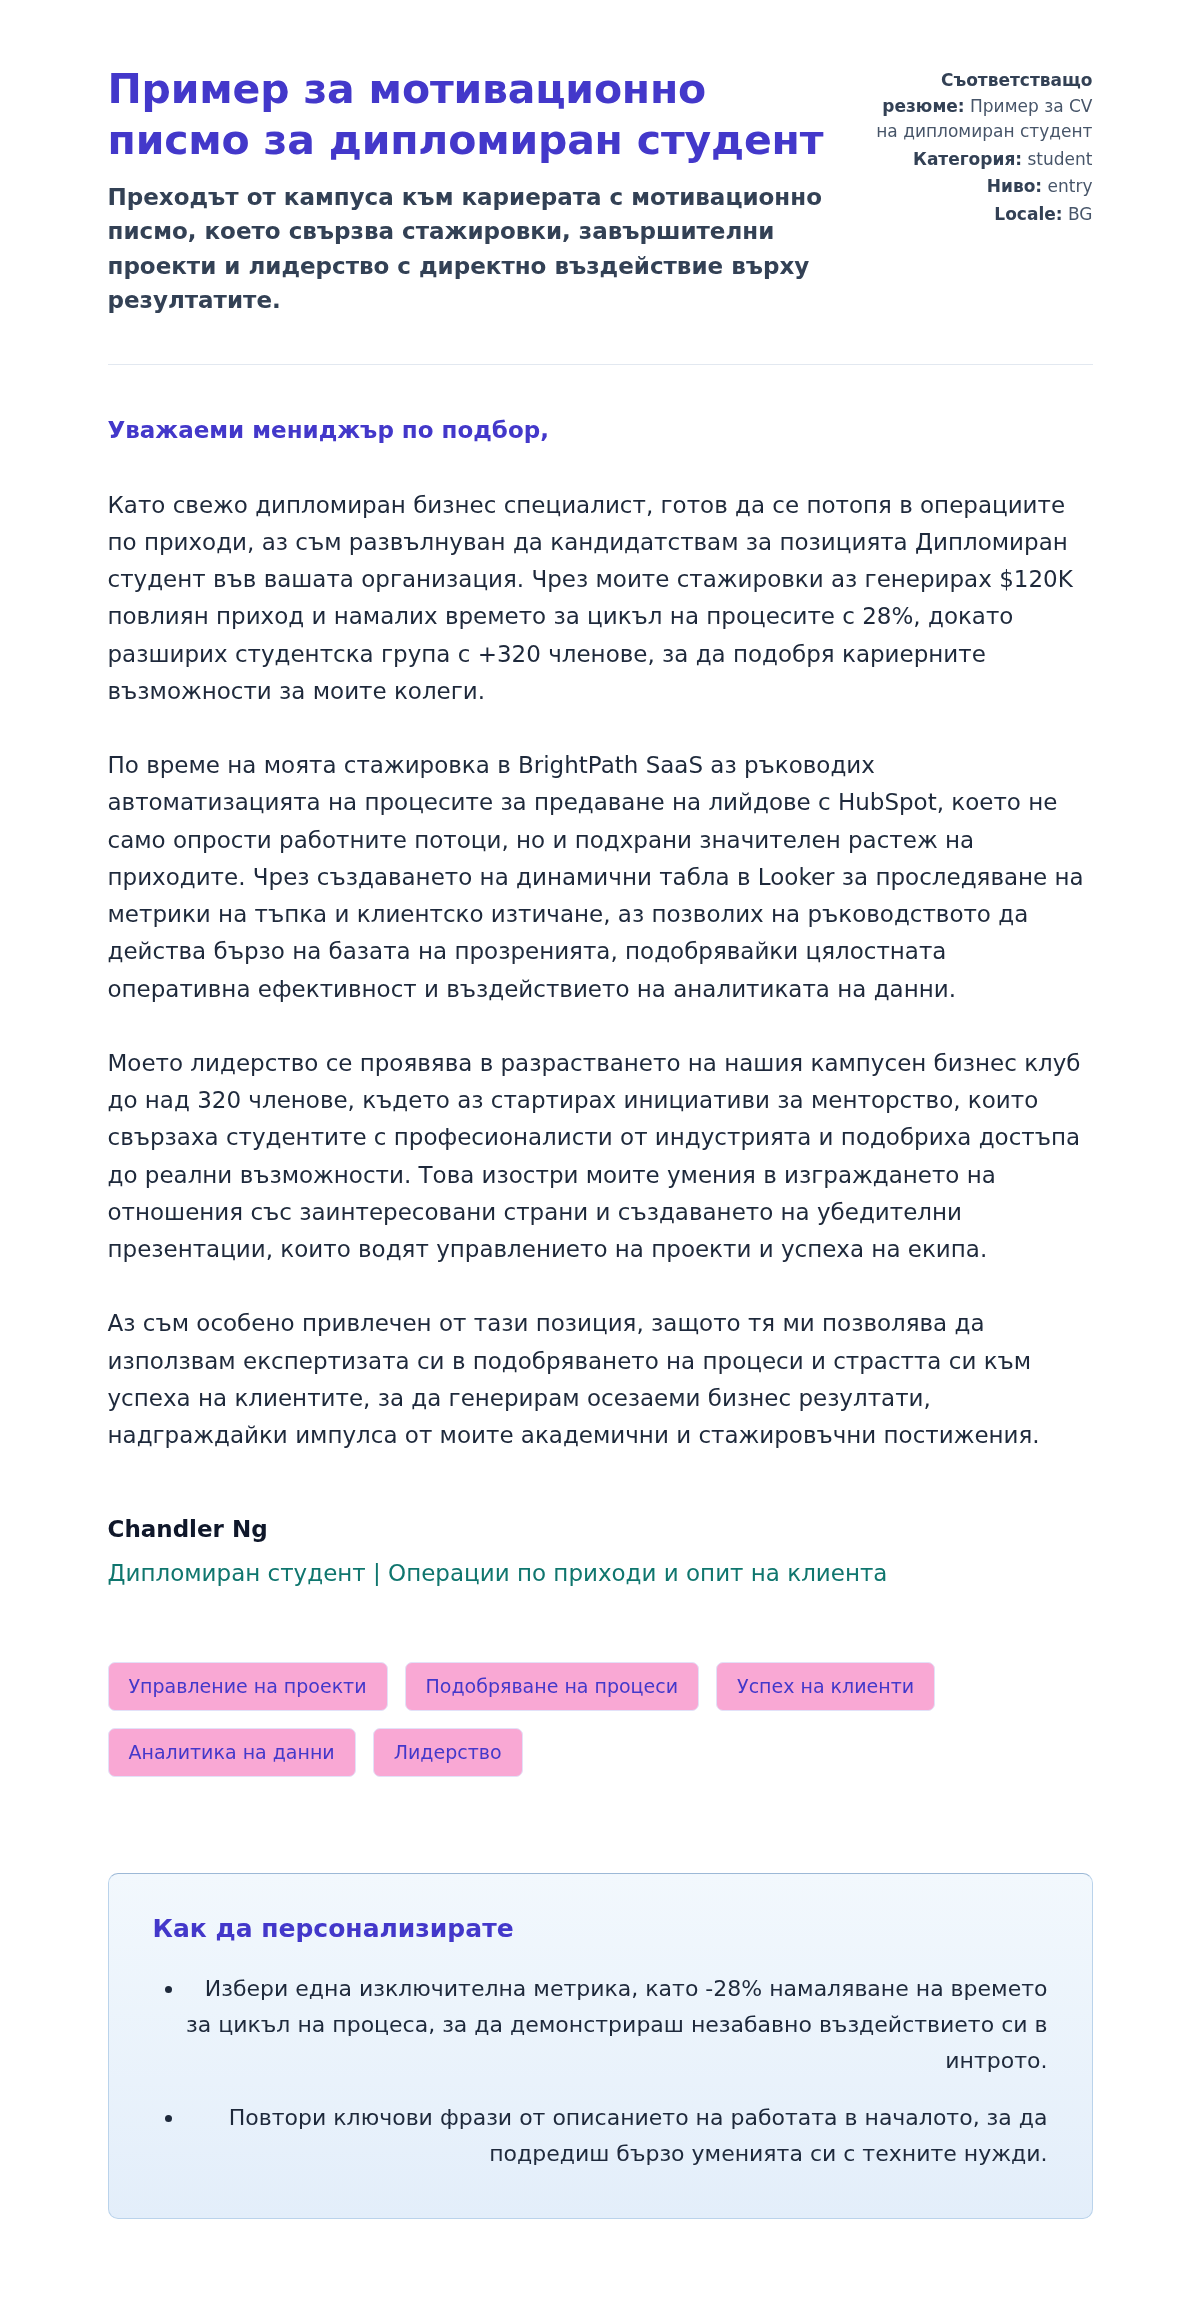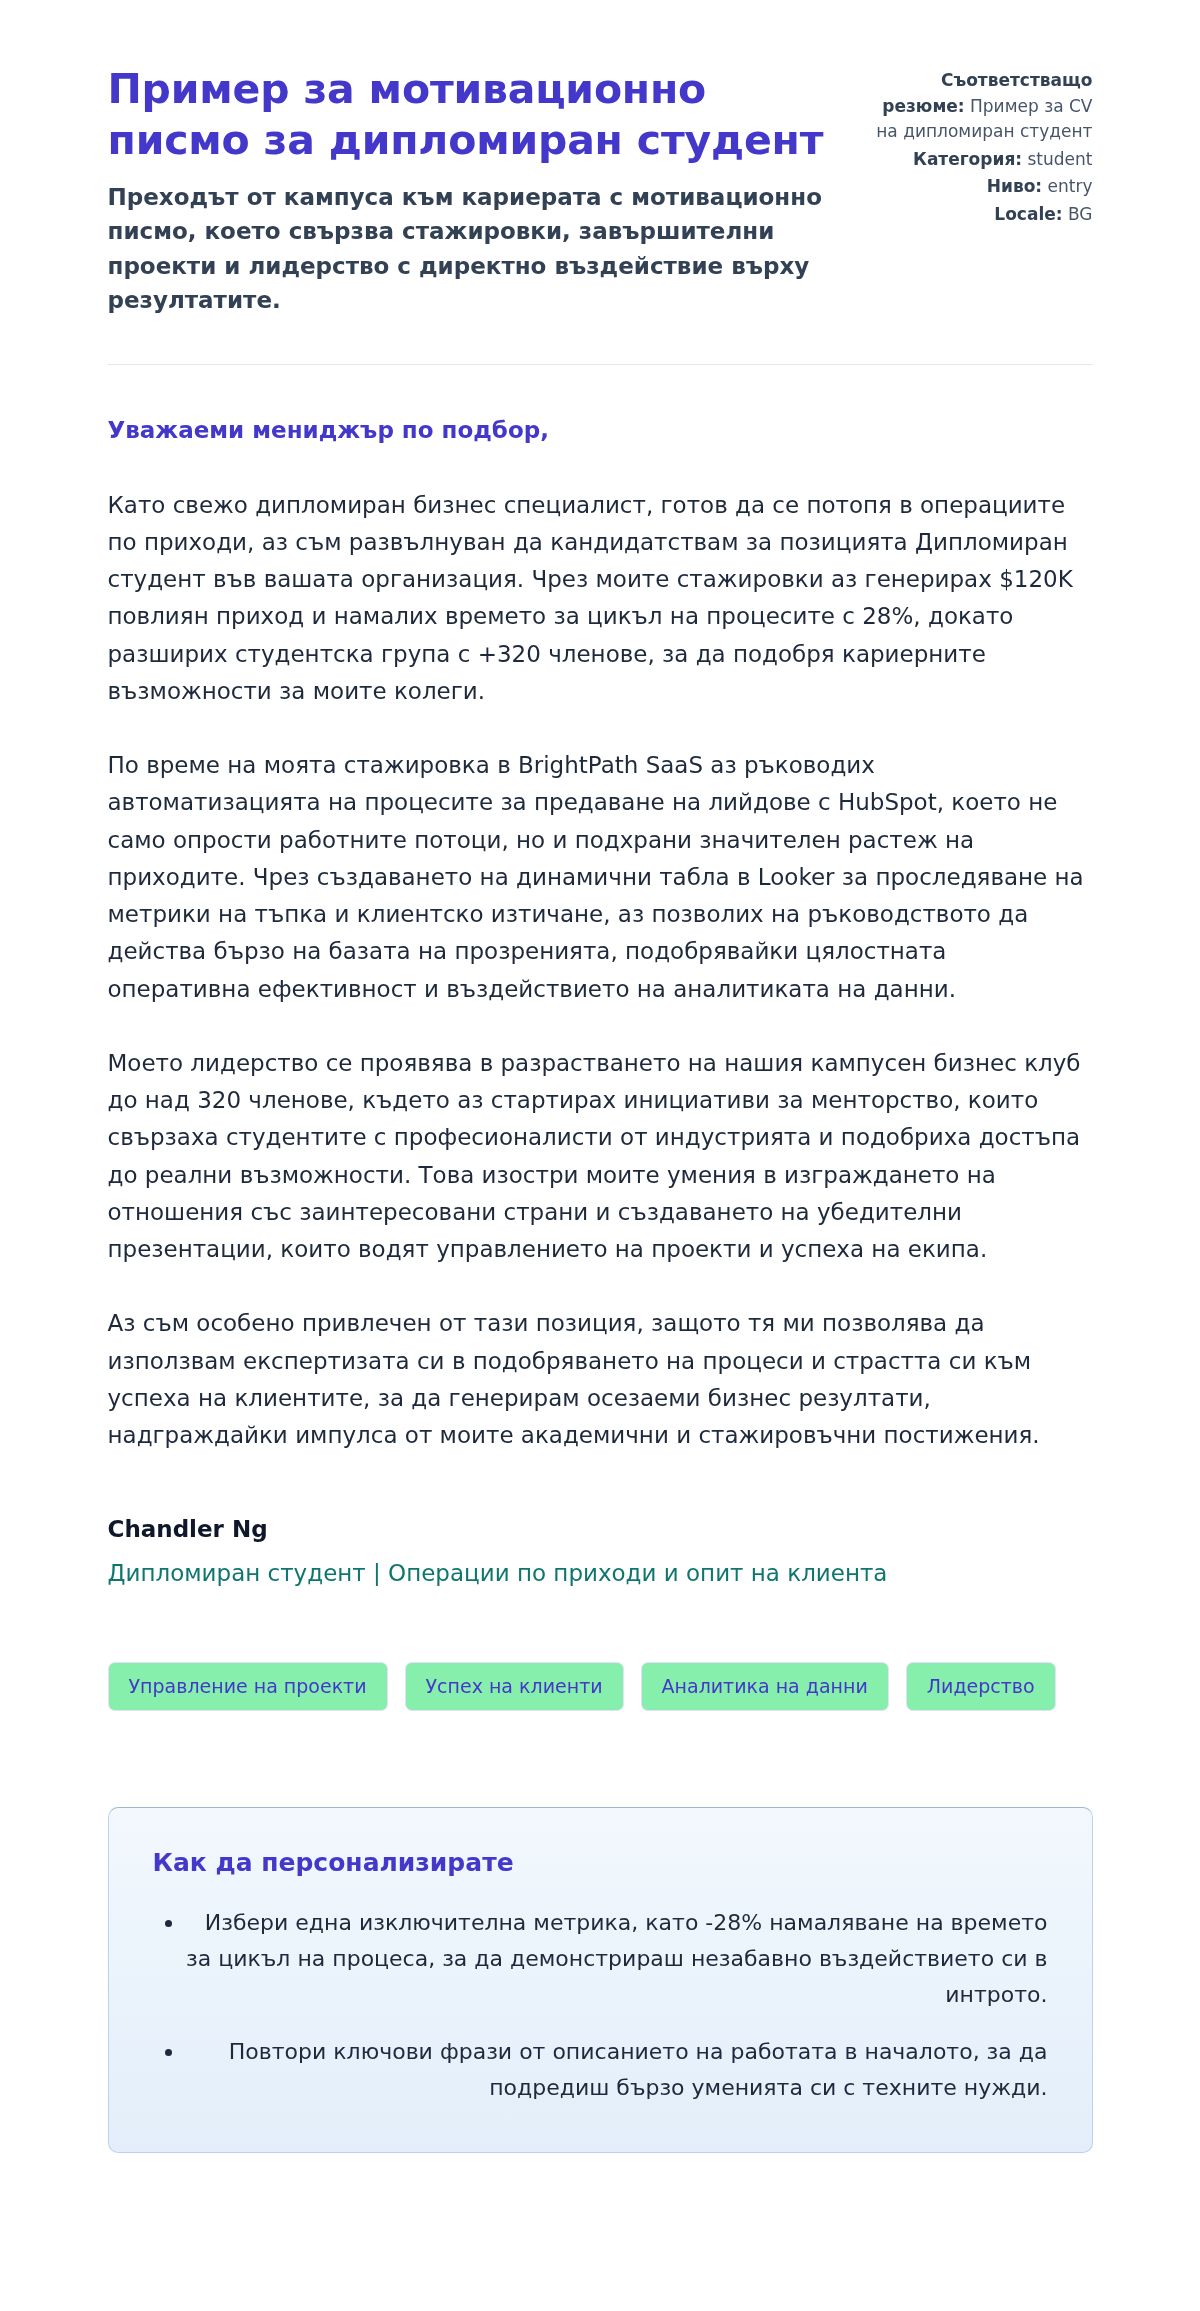--- a/index.html
+++ b/index.html
@@ -80,21 +80,21 @@
 
   
   .tag-list {
     margin-top: 76px;
     display: flex;
     flex-wrap: wrap;
     gap: 17px;
   }
   .tag-chip {
     display: inline-block;
-    background: #86efac;
+    background: #f9a8d4;
     border: 1px solid #e3e1f8;
     color: #4338ca;
     font-size: 19px;
     line-height: 1;
     padding: 14px 20px;
     border-radius: 7px;
     white-space: nowrap;
   }
 
   
@@ -165,20 +165,21 @@
     <p class="letter-paragraph">Аз съм особено привлечен от тази позиция, защото тя ми позволява да използвам експертизата си в подобряването на процеси и страстта си към успеха на клиентите, за да генерирам осезаеми бизнес резултати, надграждайки импулса от моите академични и стажировъчни постижения.</p>
   </div>
 
   <div class="signature">
     <p class="signature-name">Chandler Ng</p>
     <p class="signature-title">Дипломиран студент | Операции по приходи и опит на клиента</p>
   </div>
 
   <div class="tag-list">
     <span class="tag-chip">Управление на проекти</span>
+    <span class="tag-chip">Подобряване на процеси</span>
     <span class="tag-chip">Успех на клиенти</span>
     <span class="tag-chip">Аналитика на данни</span>
     <span class="tag-chip">Лидерство</span>
   </div>
 
   <div class="tips-box">
     <p class="tips-title">Как да персонализирате</p>
     <ul class="tips-list">
       <li class="tip-item">Избери една изключителна метрика, като -28% намаляване на времето за цикъл на процеса, за да демонстрираш незабавно въздействието си в интрото.</li>
       <li class="tip-item">Повтори ключови фрази от описанието на работата в началото, за да подредиш бързо уменията си с техните нужди.</li>

